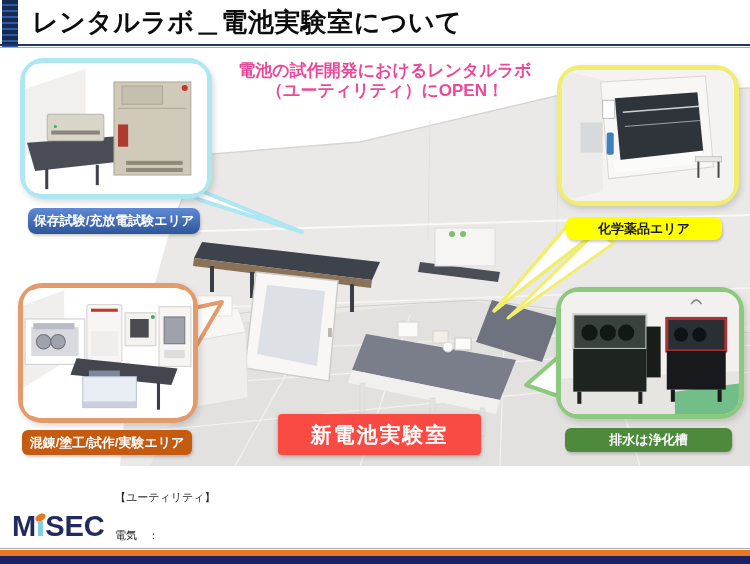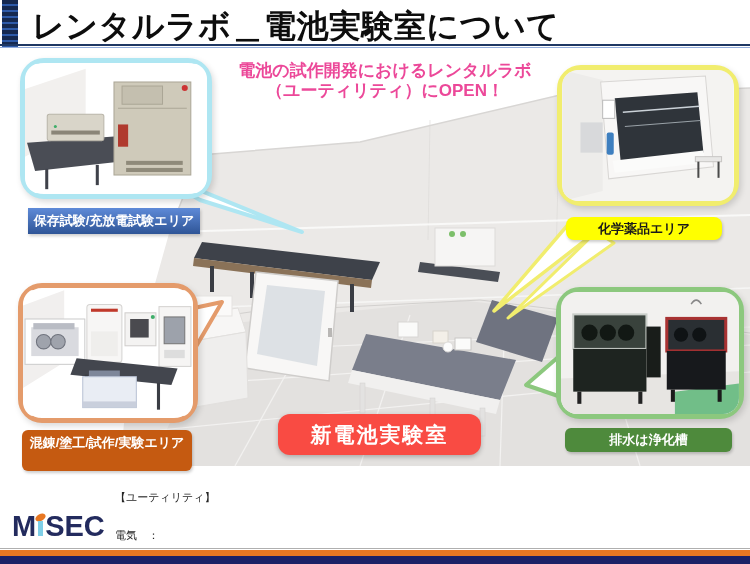--- a/index.html
+++ b/index.html
@@ -2,21 +2,21 @@
 <html><head>
 <meta charset="utf-8">
 <style>
   html,body{margin:0;padding:0;background:#fff;}
   .slide{position:relative;width:750px;height:564px;background:#ffffff;overflow:hidden;
          font-family:"Liberation Sans","DejaVu Sans",sans-serif;}
 
   
   .title-accent{position:absolute;left:2px;top:0;width:16px;height:47px;
     background:repeating-linear-gradient(180deg,#16294F 0px,#16294F 4px,#2E5AA8 4px,#2E5AA8 6px);}
-  .page-title{position:absolute;left:32px;top:5px;margin:0;font-size:32px;font-weight:bold;
+  .page-title{position:absolute;left:32px;top:5px;margin:0;font-size:26px;font-weight:bold;
     color:#0d0d0d;letter-spacing:.5px;white-space:nowrap;}
   .title-rule-navy{position:absolute;left:0;top:44px;width:750px;height:2px;background:#1F3864;}
   .title-rule-blue{position:absolute;left:0;top:47px;width:750px;height:1px;background:#94AEDC;}
 
   
   .room-svg{position:absolute;left:0;top:0;width:750px;height:564px;}
 
   
   .announcement{position:absolute;left:190px;top:61px;width:390px;text-align:center;}
   .ann-line{font-size:17px;font-weight:bold;color:#ec4899;line-height:20px;white-space:nowrap;
@@ -28,30 +28,30 @@
   .bubble svg{display:block;width:100%;height:100%;border-radius:16px;}
   .bubble-storage{left:20px;top:58px;width:192px;height:141px;border:5px solid #AEE6F2;}
   .bubble-chemical{left:557px;top:65px;width:182px;height:141px;border:5px solid #F1ED6E;}
   .bubble-mixing{left:18px;top:283px;width:180px;height:140px;border:5px solid #E49B6B;}
   .bubble-nonexposure{left:556px;top:287px;width:188px;height:132px;border:5px solid #8CC87E;}
 
   
   .arealabel{position:absolute;box-sizing:border-box;text-align:center;font-weight:bold;
     white-space:nowrap;box-shadow:1px 2px 3px rgba(0,0,0,.2);}
   .label-storage{left:28px;top:208px;width:172px;height:26px;line-height:26px;font-size:13px;
-    color:#fff;background:linear-gradient(180deg,#5E8AD8,#2F5597);border-radius:0;}
+    color:#fff;background:linear-gradient(180deg,#5E8AD8,#2F5597);border-radius:8px;}
   .label-chemical{left:566px;top:217px;width:156px;height:23px;line-height:23px;font-size:13px;
     color:#1a1a1a;background:#FFFF00;border-radius:8px;}
-  .label-mixing{left:22px;top:430px;width:170px;height:41px;line-height:25px;font-size:13px;
+  .label-mixing{left:22px;top:430px;width:170px;height:25px;line-height:25px;font-size:13px;
     color:#fff;background:#C55A11;border-radius:6px;}
   .label-nonexposure{left:565px;top:428px;width:167px;height:24px;line-height:24px;font-size:13px;
     color:#fff;background:#4E8A3C;border-radius:6px;}
 
   .newlab-box{position:absolute;left:278px;top:414px;width:203px;height:41px;line-height:41px;
-    text-align:center;background:#F94B43;color:#fff;font-size:21px;font-weight:bold;border-radius:12px;
+    text-align:center;background:#F94B43;color:#fff;font-size:21px;font-weight:bold;border-radius:4px;
     box-shadow:0 2px 5px rgba(0,0,0,.25);letter-spacing:2px;}
 
   
   .util{position:absolute;left:115px;top:466px;width:628px;font-size:11px;color:#262626;white-space:pre;}
   .util div,.util span{line-height:14px;}
   .util-cols{display:flex;}
   .util-left{display:flex;width:322px;}
   .ulabel{display:inline-block;width:58px;}
   .ulabel2{display:inline-block;width:80px;}
   .util-right .urow{display:flex;}

